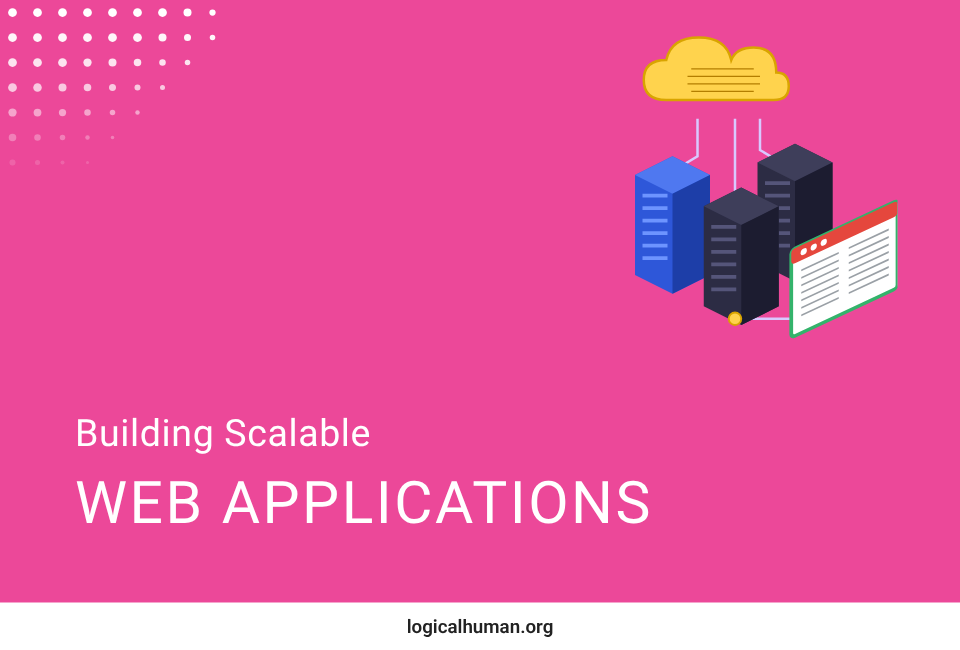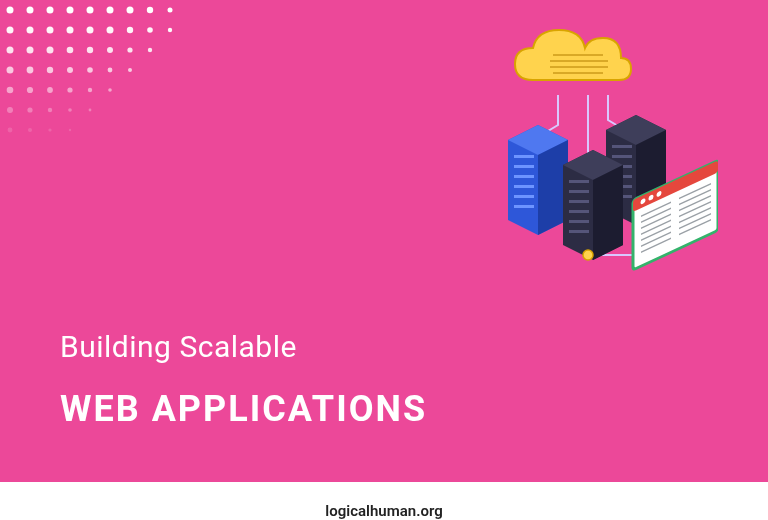--- a/index.html
+++ b/index.html
@@ -8,24 +8,24 @@
     width: 768px; height: 520px; position: relative; background: #ec4899;
   }
   .dotgrid {
     position: absolute; top: 0; left: 0; width: 200px; height: 150px; pointer-events: none;
   }
   .dotgrid circle { fill: #ffffff; }
   .heading {
     position: absolute; left: 60px; bottom: 90px; color: #ffffff;
   }
   .heading .line1 { font-size: 30px; font-weight: 400; letter-spacing: 0.5px; }
-  .heading .line2 { font-size: 36px; font-weight: 700; letter-spacing: 2px; margin-top: 24px; }
+  .heading .line2 { font-size: 47px; font-weight: 400; letter-spacing: 2px; margin-top: 10px; }
   .footer {
     position: absolute; left: 0; right: 0; bottom: 0; height: 38px; background: #ffffff;
-    display: flex; align-items: flex-end; justify-content: center;
+    display: flex; align-items: center; justify-content: center;
     font-size: 15px; font-weight: 600; color: #222;
   }
   .illus {
     position: absolute; top: 25px; right: 50px; width: 280px; height: 280px;
   }
 </style>
 </head>
 <body>
 
 <div class="canvas">

